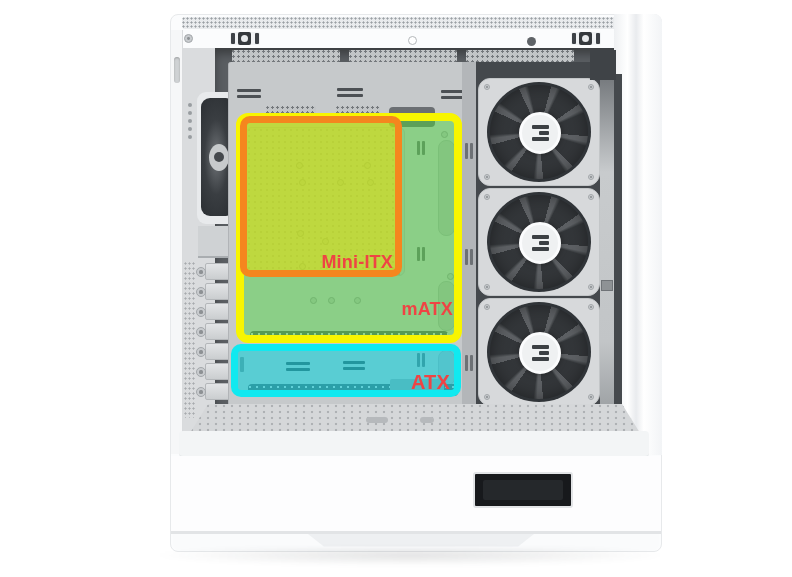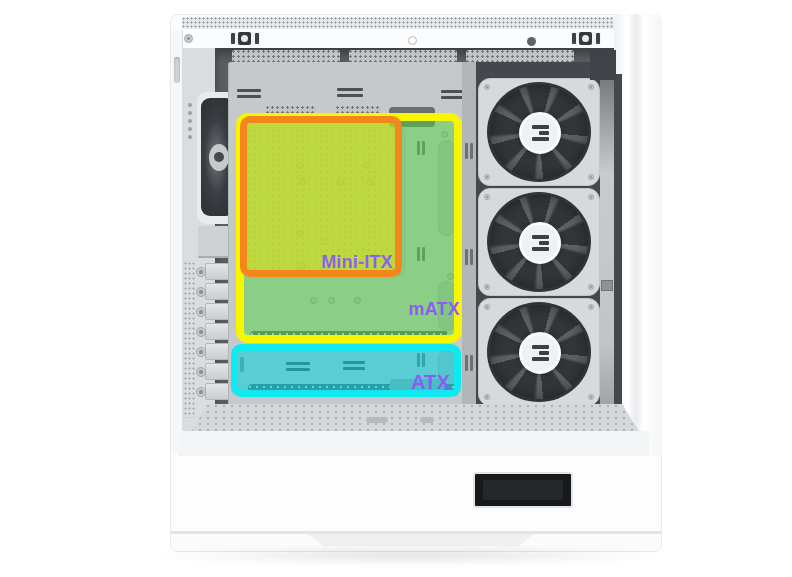--- a/index.html
+++ b/index.html
@@ -66,21 +66,21 @@
   .pci-cover{position:relative;width:34px;height:17px;margin:0 0 3px 9px;
     background:linear-gradient(180deg,#e2e4e6,#cbced0);border:1px solid #b4b7ba;
     border-radius:2px;box-sizing:border-box;}
   .pci-cover .screw{position:absolute;left:-10px;top:3px;width:10px;height:10px;}
 
   
   .zone{position:absolute;box-sizing:border-box;border-style:solid;z-index:40;}
   .zone-matx{left:236px;top:113px;width:226px;height:230px;border-width:8px;border-radius:12px;}
   .zone-miniitx{left:240px;top:116px;width:162px;height:161px;border-width:7px;border-radius:10px;z-index:41;}
   .zone-atx{left:231px;top:344px;width:230px;height:53px;border-width:7px;border-radius:10px;}
-  .zone-label{position:absolute;font-weight:600;color:#8b5cf6;line-height:1;z-index:45;
+  .zone-label{position:absolute;font-weight:600;color:#ef4444;line-height:1;z-index:45;
     letter-spacing:.2px;}
   .lbl-miniitx{right:9px;bottom:6px;font-size:18px;}
   .lbl-matx{right:9px;bottom:9px;font-size:18px;}
   .lbl-atx{right:11px;bottom:5px;font-size:20px;}
 </style>
 </head>
 <body>
 
 <div id="stage">
 
@@ -294,20 +294,20 @@
               background:radial-gradient(ellipse at 50% 40%,rgba(40,44,48,.13),rgba(40,44,48,0) 70%);
               filter:blur(2px);"></div>
 
   <div class="zone zone-matx" style="border-color:#f8f500;background-color:rgba(76,214,60,0.48)"></div>
   <div class="zone zone-miniitx" style="border-color:#f5861e;background-color:rgba(240,226,0,0.52)"></div>
   <div class="zone zone-atx" style="border-color:#10e9f0;background-color:rgba(0,208,218,0.55)"></div>
 
   <div class="abs" style="left:240px;top:116px;width:162px;height:161px;z-index:45;pointer-events:none;">
     <span class="zone-label lbl-miniitx">Mini-ITX</span>
   </div>
-  <div class="abs" style="left:236px;top:113px;width:226px;height:214px;z-index:45;pointer-events:none;padding-left:7px;">
+  <div class="abs" style="left:236px;top:113px;width:226px;height:214px;z-index:45;pointer-events:none;">
     <span class="zone-label lbl-matx">mATX</span>
   </div>
   <div class="abs" style="left:231px;top:344px;width:230px;height:53px;z-index:45;pointer-events:none;">
     <span class="zone-label lbl-atx">ATX</span>
   </div>
 
 </div>
 
 </body></html>

